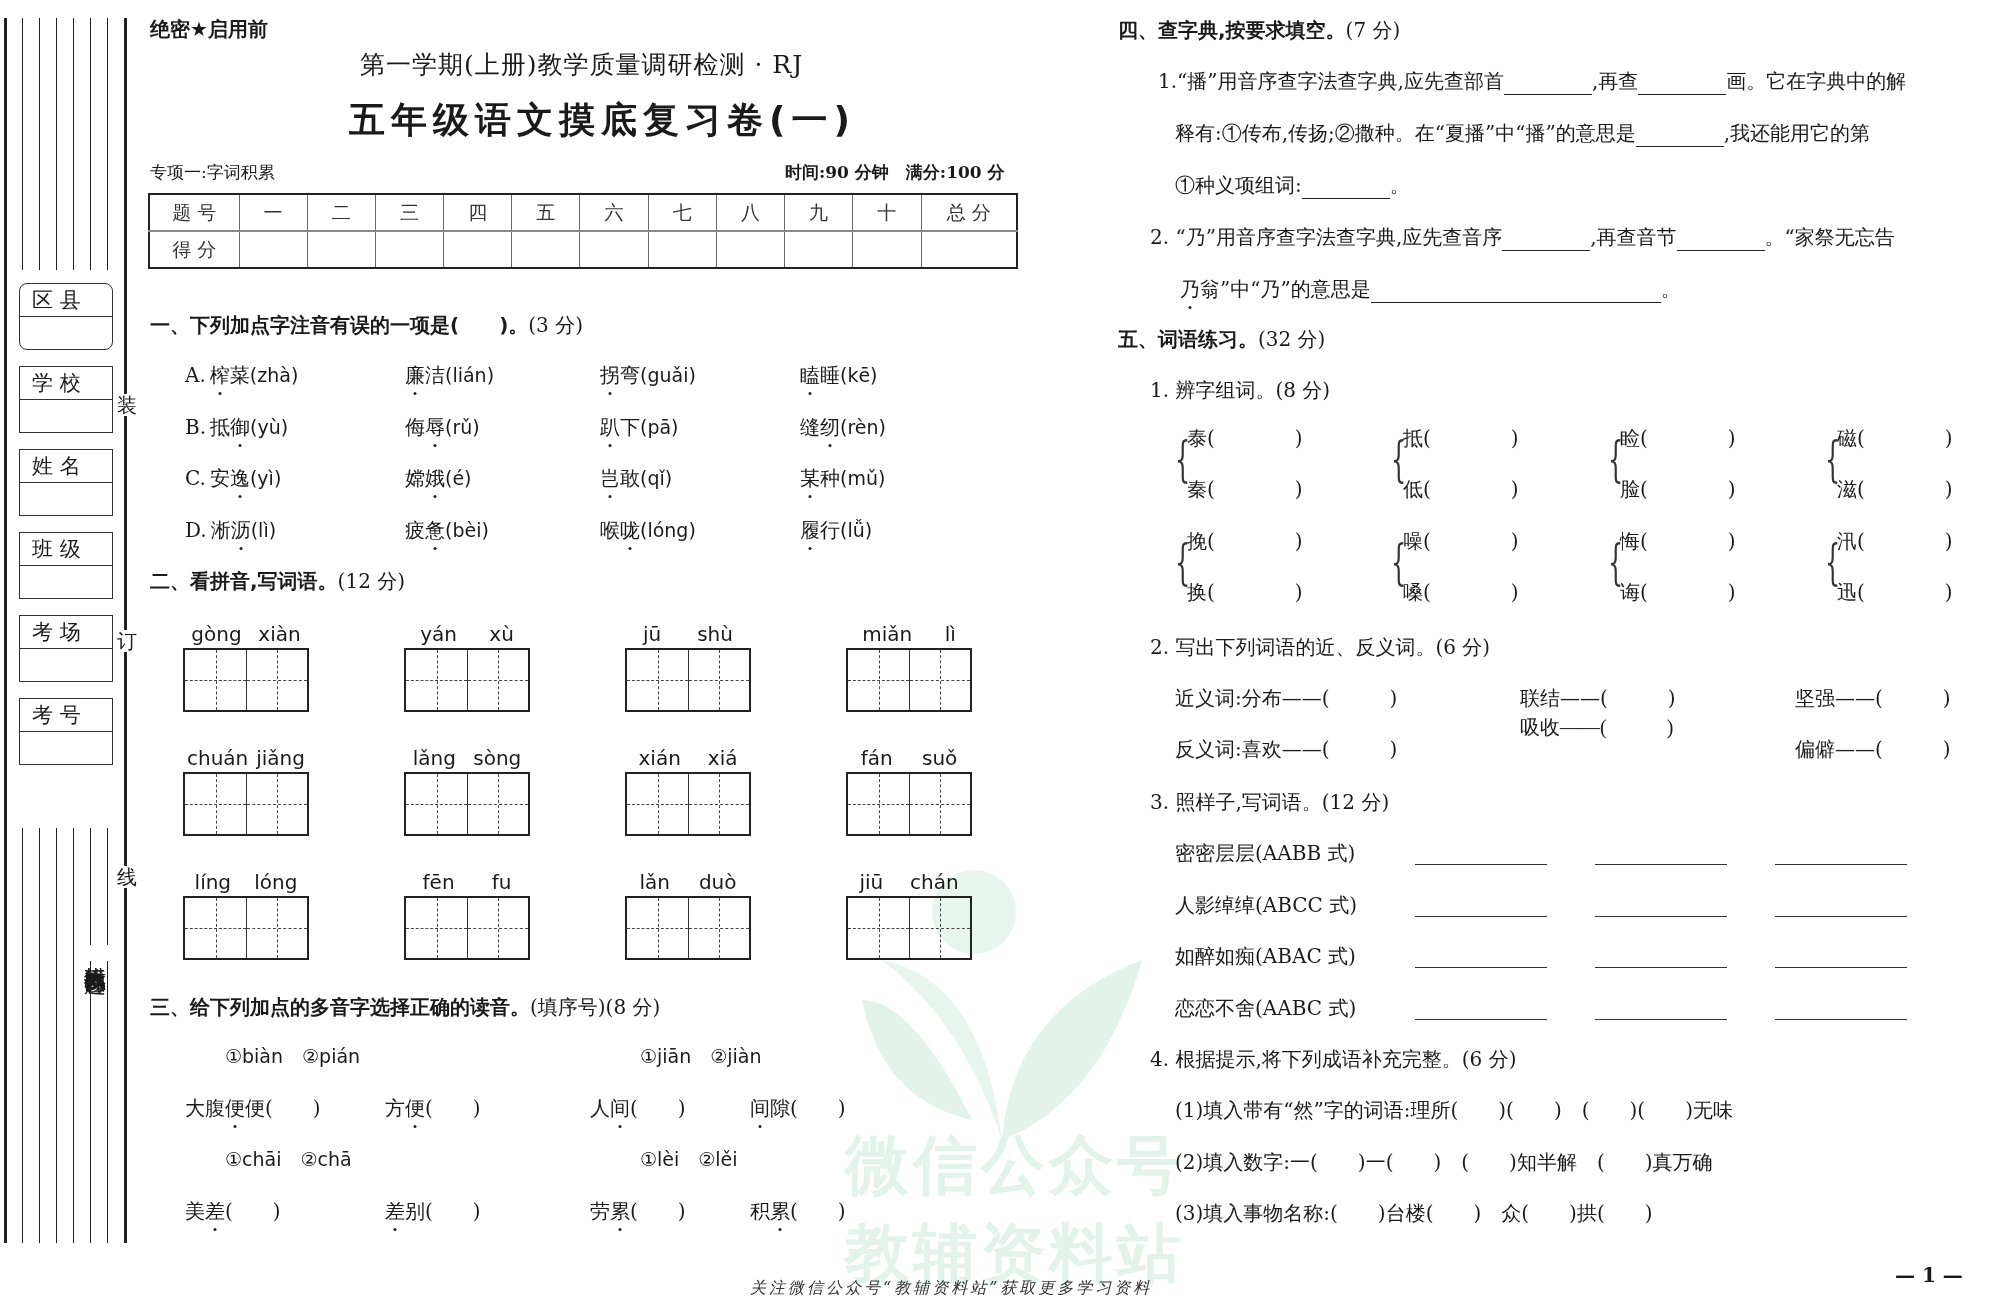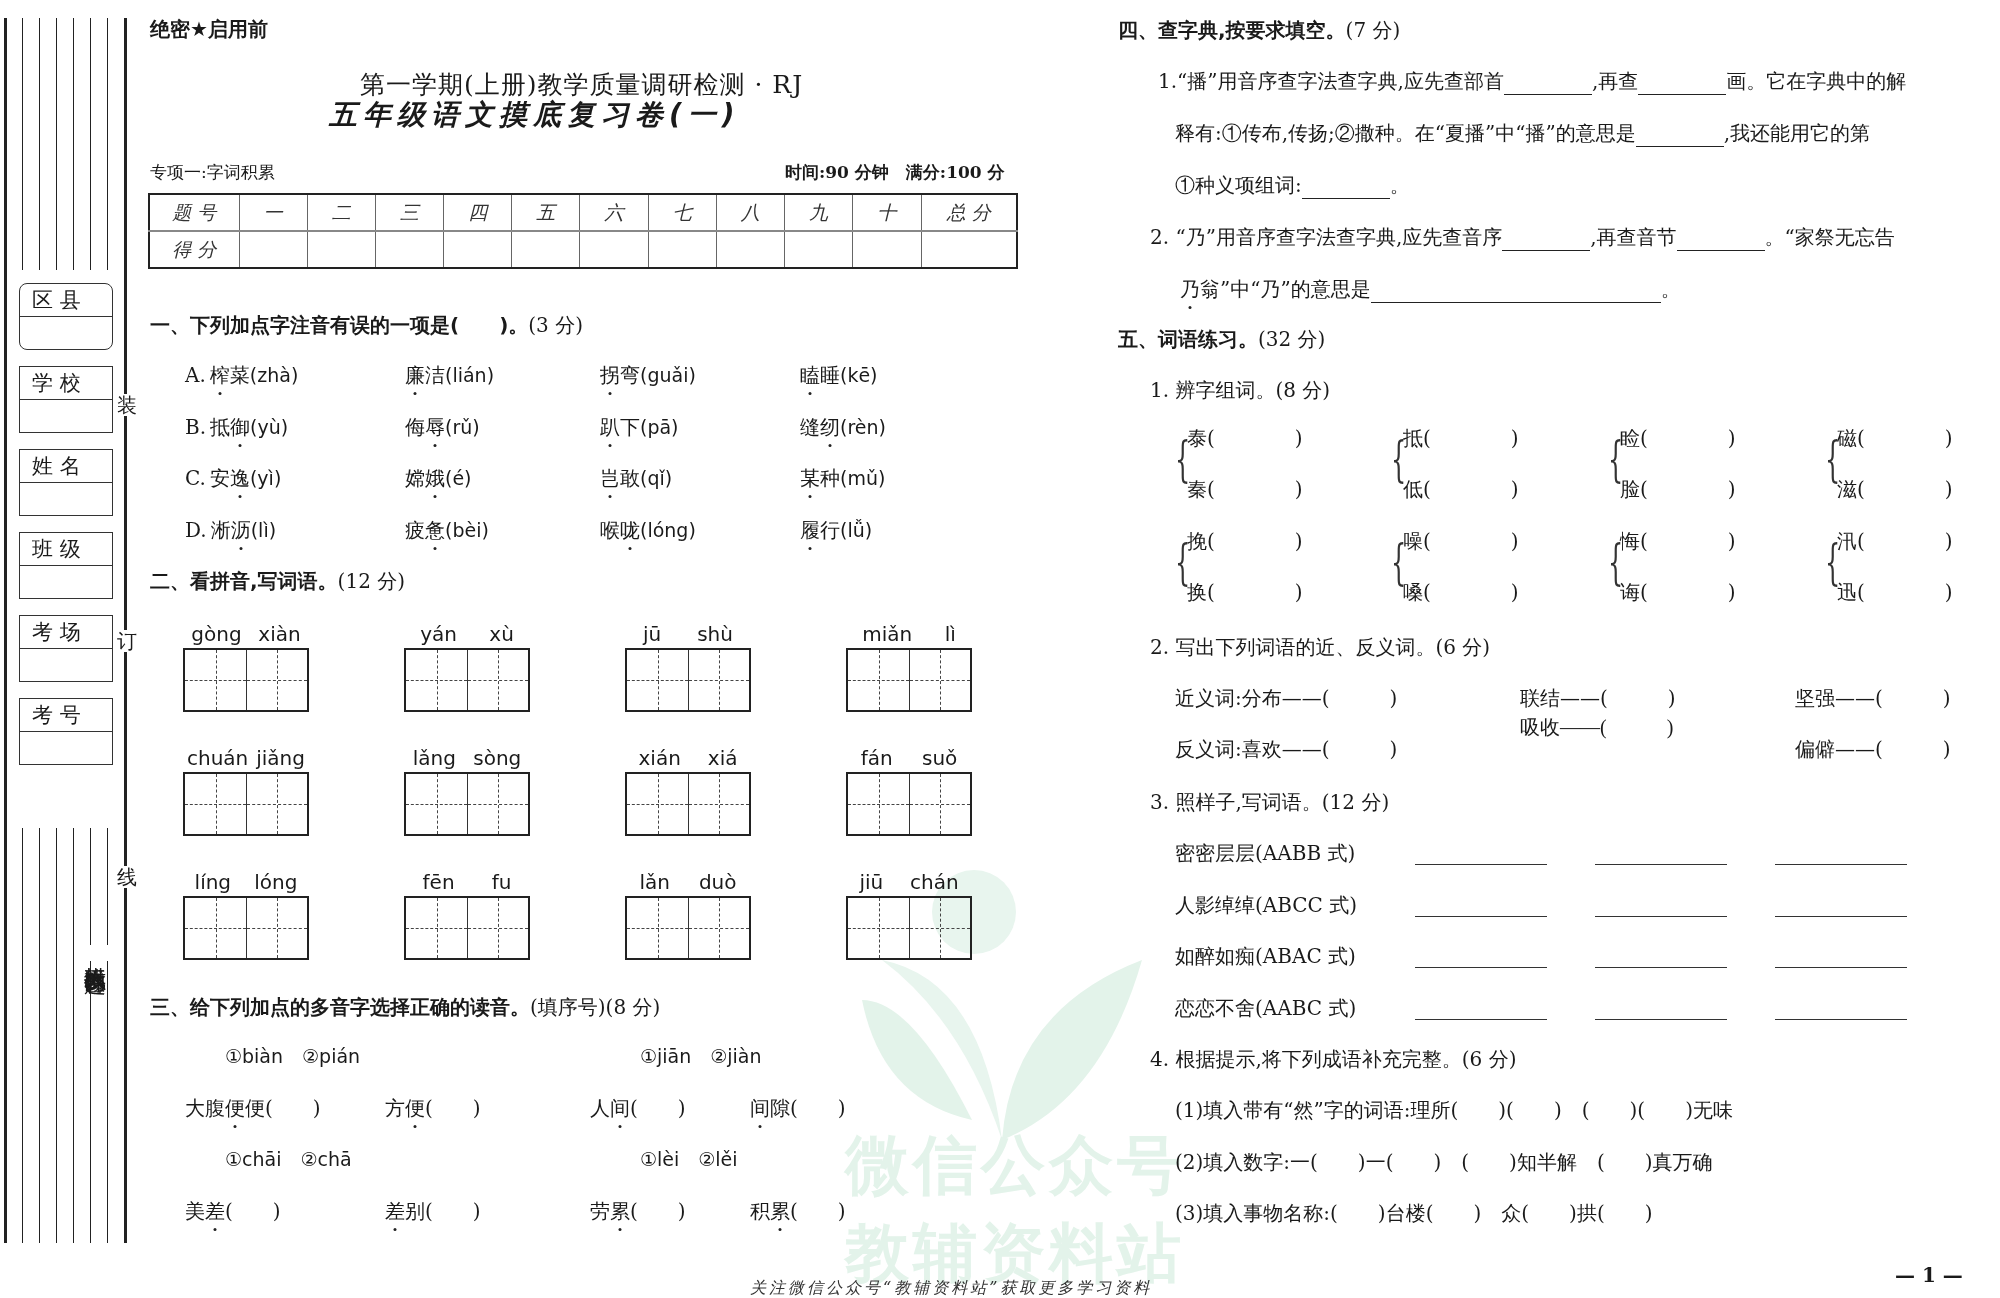--- a/index.html
+++ b/index.html
@@ -9,26 +9,26 @@
 
   
   .vline { position: absolute; background: #222; }
   .info-box { position: absolute; left: 19px; width: 94px; height: 67px; border: 1.5px solid #333; }
   .info-box .lbl { height: 33px; border-bottom: 1.5px solid #333; display: flex; justify-content: space-between; align-items: center; padding: 0 12px; font-size: 21px; font-family: "DejaVu Sans", sans-serif; }
   .margin-char { position: absolute; left: 117px; font-size: 20px; background: #fff; line-height: 22px; font-family: "DejaVu Sans", sans-serif; }
   .vertical-note { position: absolute; left: 80px; top: 945px; writing-mode: vertical-rl; font-size: 22px; font-family: "DejaVu Sans", sans-serif; background: #fff; letter-spacing: 1px; padding: 4px 0; }
 
   
   .secret { left: 150px; top: 16px; font-size: 20px; font-weight: bold; font-family: "DejaVu Sans", sans-serif; }
-  .subtitle { left: 360px; top: 48px; font-size: 25px; letter-spacing: 1px; margin-top: 20px; }
-  .title { left: 329px; top: 96px; font-size: 28px; font-weight: bold; letter-spacing: 6px; font-family: "DejaVu Sans", sans-serif; font-style: italic; }
+  .subtitle { left: 360px; top: 48px; font-size: 25px; letter-spacing: 1px; }
+  .title { left: 349px; top: 96px; font-size: 36px; font-weight: bold; letter-spacing: 6px; font-family: "DejaVu Sans", sans-serif; }
   .special { left: 150px; top: 161px; font-size: 17px; }
   .timeinfo { left: 785px; top: 161px; font-size: 17px; font-weight: bold; }
 
-  table.score { position: absolute; left: 148px; top: 193px; width: 870px; border-collapse: collapse; border: 2.5px solid #222; font-style: italic; }
+  table.score { position: absolute; left: 148px; top: 193px; width: 870px; border-collapse: collapse; border: 2.5px solid #222; }
   table.score td { border: 1px solid #666; height: 37px; text-align: center; font-size: 19px; color: #333; font-family: "DejaVu Sans", sans-serif; }
   table.score tr:first-child td { border-bottom: 2px solid #888; }
 
   .sec-title { position: absolute; font-size: 20px; font-weight: bold; font-family: "DejaVu Sans", sans-serif; white-space: nowrap; }
   .sec-title .pts { font-weight: normal; font-family: "DejaVu Serif", serif; }
   .line { position: absolute; font-size: 20px; white-space: nowrap; }
   .py { font-family: "DejaVu Sans", sans-serif; font-size: 19px; }
 
   
   .dot { position: relative; display: inline-block; }

